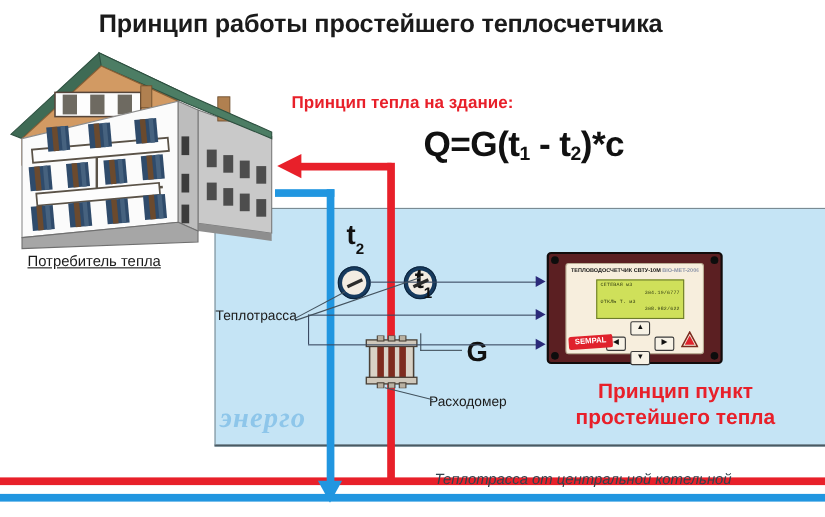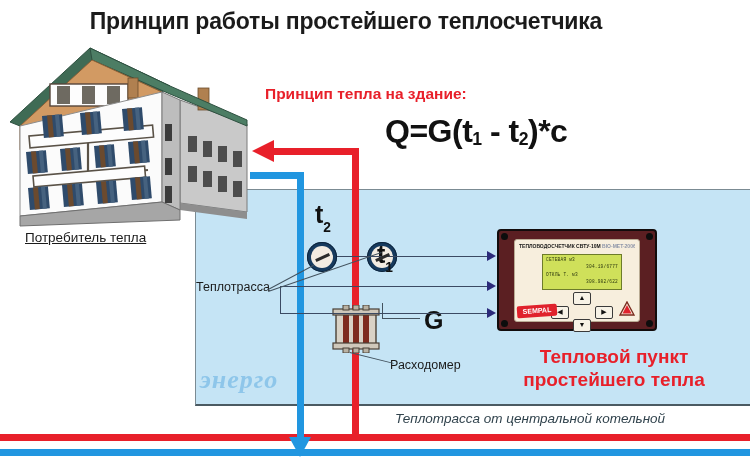--- a/index.html
+++ b/index.html
@@ -35,21 +35,21 @@
   .red{background:#e8202a;}
   .blue{background:#2196e0;}
 
   
   .lbl{position:absolute;color:#1b1b1b;}
   #lbl-consumer{left:25px;top:230px;font-size:13.5px;text-decoration:underline;}
   #lbl-thermo{left:196px;top:280px;font-size:12.5px;}
   #lbl-flow{left:390px;top:358px;font-size:12.5px;}
   #lbl-calc{left:505px;top:203px;font-size:13.5px;}
   #lbl-heatexp{left:265px;top:85px;font-size:15.5px;font-weight:bold;color:#e8202a;}
-  #lbl-trasse{left:395px;top:411px;font-size:13.5px;font-style:italic;color:#31434d;}
+  #lbl-trasse{left:395px;top:428px;font-size:13.5px;font-style:italic;color:#31434d;}
   #redblock{
     left:480px;top:345px;width:268px;text-align:center;
     font-size:19px;font-weight:bold;color:#e8202a;line-height:1.22;
   }
 
   
   #formula{
     left:385px;top:113px;font-size:32px;font-weight:bold;color:#111;
     letter-spacing:-0.5px;white-space:nowrap;
   }
@@ -327,17 +327,17 @@
   <div class="leader" style="left:268px;top:289px;width:52px;transform:rotate(-28deg);"></div>
   <div class="leader" style="left:268px;top:291px;width:120px;transform:rotate(-19deg);"></div>
 
   <div class="leader" style="left:350px;top:352px;width:45px;transform:rotate(14deg);"></div>
 
   <div class="abs" id="formula">
     <span>Q=G(t</span><sub>1</sub><span> - t</span><sub>2</sub><span>)*c</span>
   </div>
 
   <div class="abs" id="redblock">
-    <div>Тепловой пункт</div>
+    <div>Принцип пункт</div>
     <div>простейшего тепла</div>
   </div>
 
 </div>
 
 </body></html>

